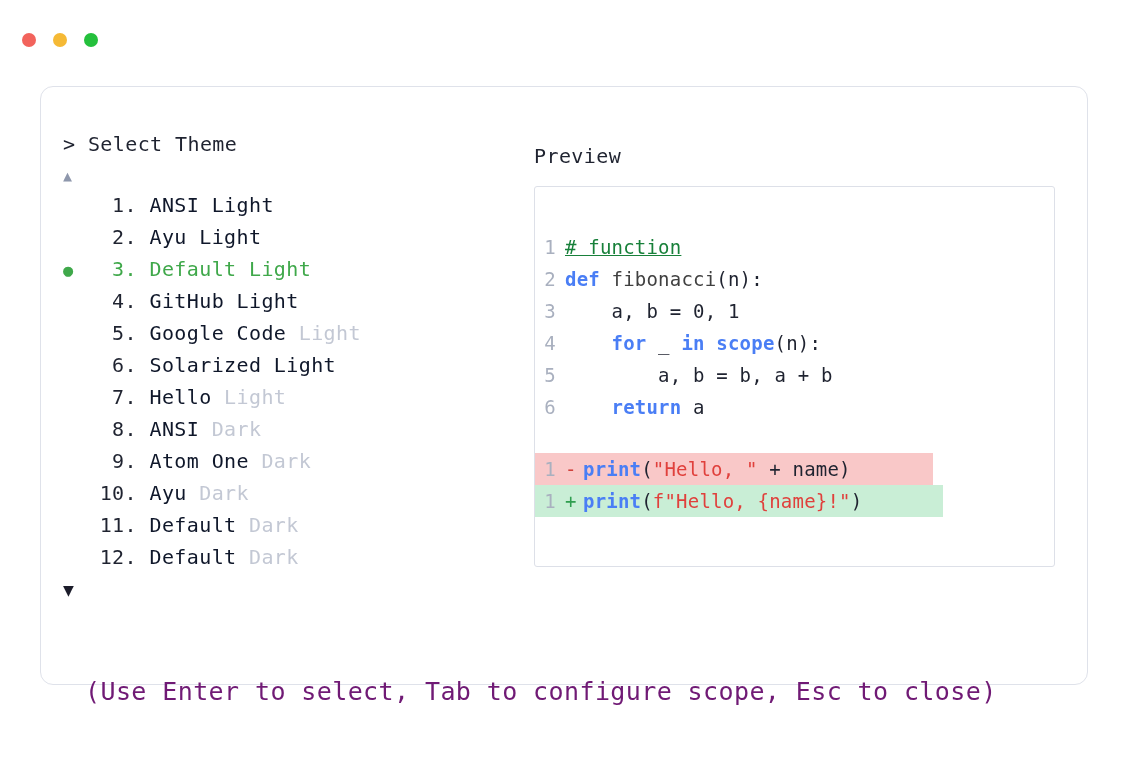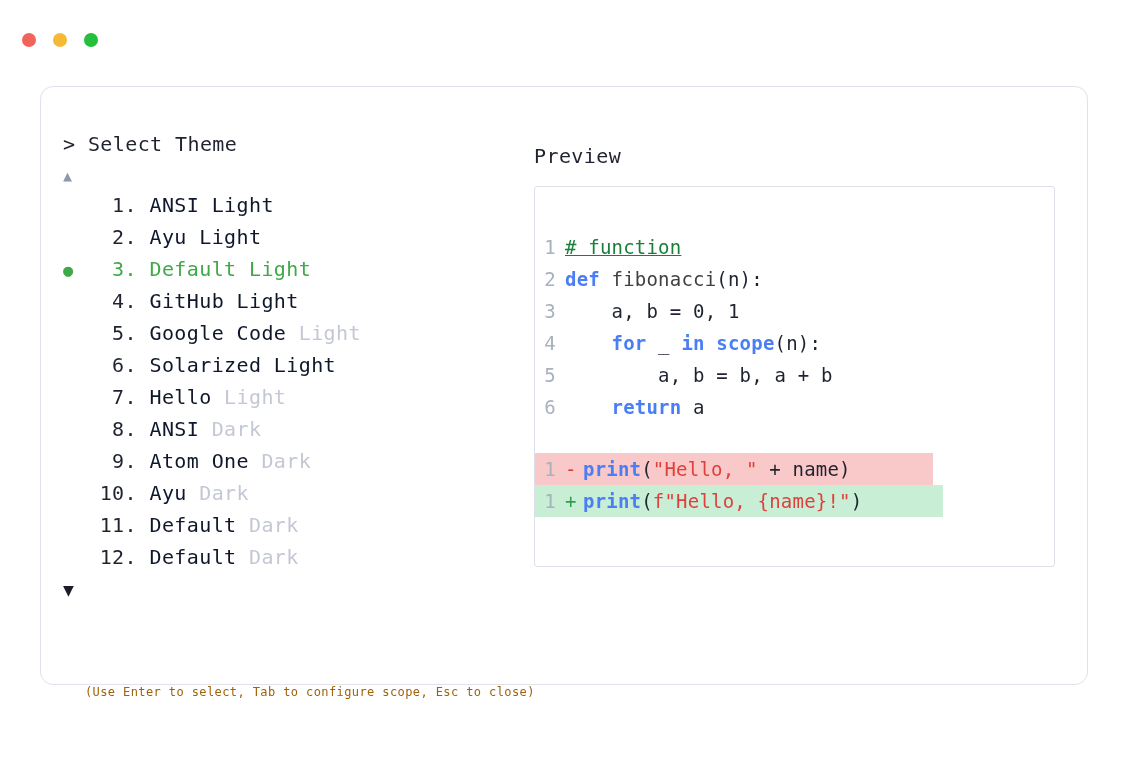--- a/index.html
+++ b/index.html
@@ -183,24 +183,24 @@
   .t-kw      { color: #4a7ef5; font-weight: bold; }
   .t-fn      { color: #404040; }
   .t-str     { color: #e0403c; }
   .t-plain   { color: #1f2330; }
   .t-num     { color: #1f2330; }
 
   
   .hint {
     position: absolute;
     left: 22px; top: 547px;
-    font-size: 12px;
+    font-size: 25px;
     line-height: 28px;
     letter-spacing: 0.4px;
-    color: #a16207;
+    color: #701a75;
     white-space: pre;
   }
 </style>
 </head>
 <body>
 
 <div id="app">
 
   <div class="titlebar">
     <div class="lights">

